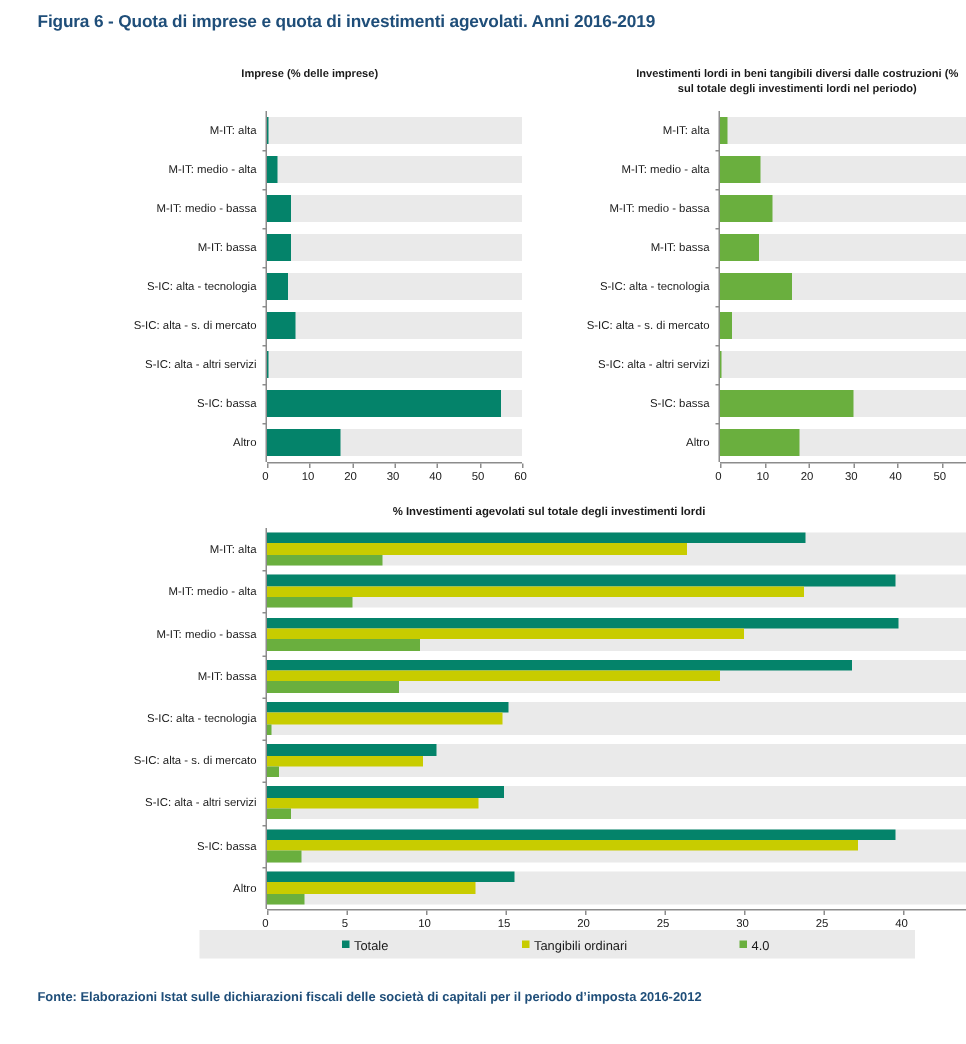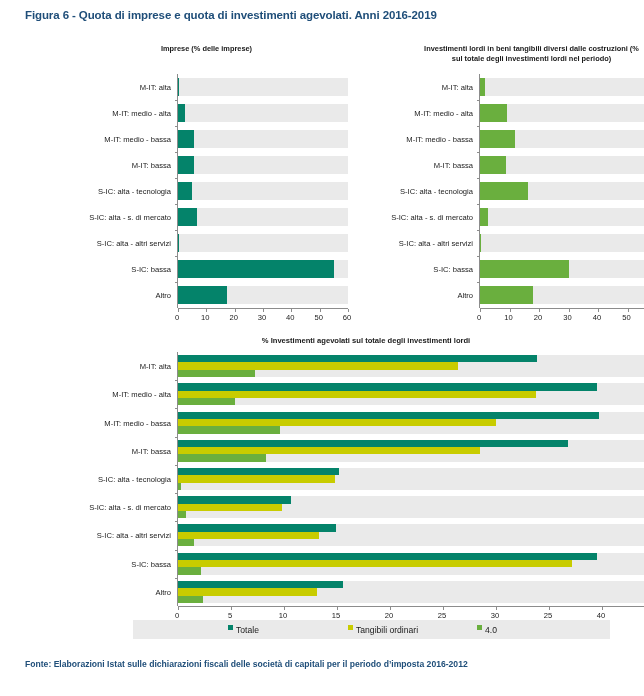--- a/index.html
+++ b/index.html
@@ -112,20 +112,21 @@
 
   
   .legend {
     position: absolute;
     background: #eaeaea;
     display: flex;
     align-items: center;
   }
   .legend-item {
     display: flex;
+    align-items: center;
     font-size: 8.6px;
     color: #1a1a1a;
     white-space: nowrap;
   }
   .legend-swatch {
     width: 5px;
     height: 5px;
     margin-right: 3px;
     display: inline-block;
   }
@@ -338,19 +339,19 @@
 
 <div class="legend" id="legend-3" style="left:133px; top:620px; width:477px; height:19px;">
     <div class="legend-item" style="position: absolute; left: 95px;">
       <span class="legend-swatch" style="background: rgb(4, 131, 106);"></span>
       <span>Totale</span>
     </div>
     <div class="legend-item" style="position: absolute; left: 215px;">
       <span class="legend-swatch" style="background: rgb(200, 204, 0);"></span>
       <span>Tangibili ordinari</span>
     </div>
-    <div class="legend-item" style="position: absolute; left: 344px;">
+    <div class="legend-item" style="position: absolute; left: 360px;">
       <span class="legend-swatch" style="background: rgb(106, 175, 62);"></span>
       <span>4.0</span>
     </div>
   </div>
 
 <div class="source-note">Fonte: Elaborazioni Istat sulle dichiarazioni fiscali delle società di capitali per il periodo d’imposta 2016-2012</div>
 
 </body></html>

